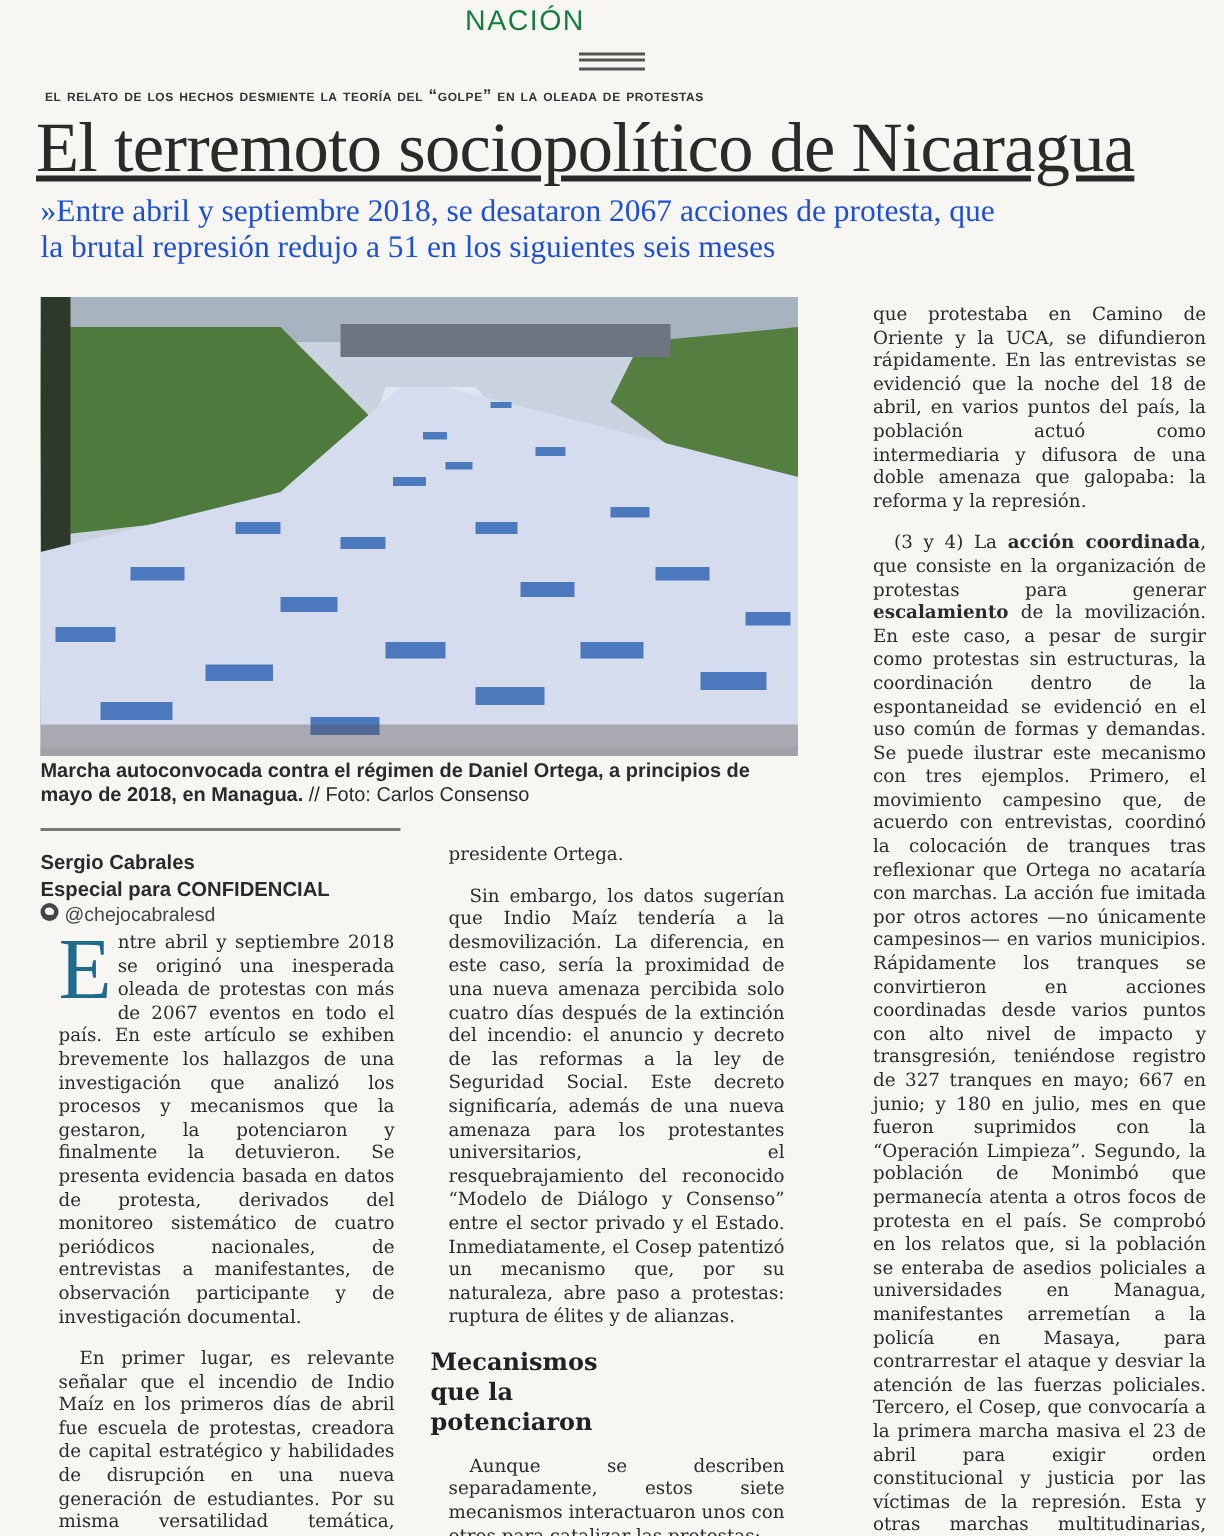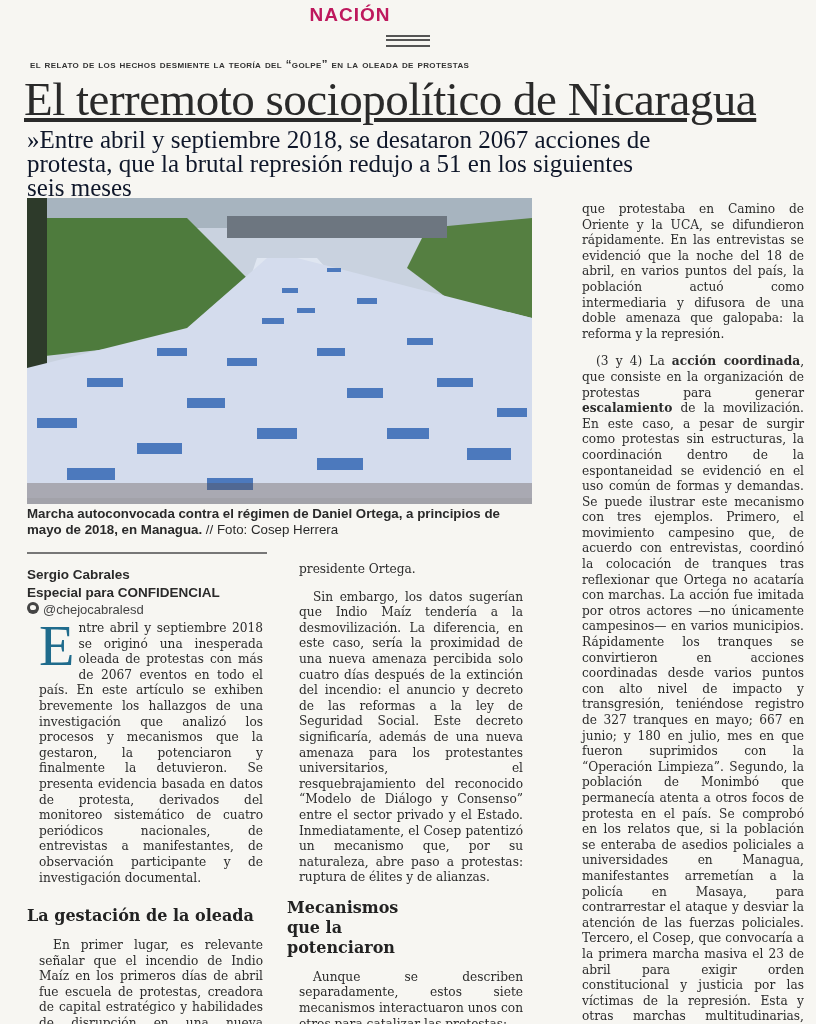--- a/index.html
+++ b/index.html
@@ -5,22 +5,22 @@
   html, body { margin: 0; padding: 0; }
   body {
     width: 816px; height: 1024px; overflow: hidden;
     background: #f7f6f2;
     color: #2b2b2b;
     font-family: "DejaVu Serif", serif;
     position: relative;
   }
   .section-label {
     position: absolute; top: 4px; left: 0; width: 700px; text-align: center;
-    font-family: "Liberation Sans", sans-serif; font-weight: bold;
-    font-size: 19px; letter-spacing: 1px; color: #be185d;
+    font-family: "Liberation Sans", sans-serif; font-weight: normal;
+    font-size: 19px; letter-spacing: 1px; color: #15803d;
   }
   .section-rule {
     position: absolute; top: 35px; left: 386px; width: 44px; height: 8px;
     border-top: 2px solid #555; border-bottom: 2px solid #555;
   }
   .section-rule::after {
     content: ""; position: absolute; left: 0; right: 0; top: 2px; border-top: 2px solid #555;
   }
   .kicker {
     position: absolute; top: 58px; left: 30px; width: 760px;
@@ -28,21 +28,21 @@
     font-size: 11.5px; font-variant: small-caps; text-transform: lowercase;
     letter-spacing: 0.4px; color: #333;
   }
   .headline {
     position: absolute; top: 70px; left: 24px; width: 780px;
     font-family: "Liberation Serif", serif; font-size: 47px; line-height: 58px;
     color: #2a2a2a; letter-spacing: -0.5px; white-space: nowrap; text-decoration: underline;
   }
   .deck {
     position: absolute; top: 128px; left: 27px; width: 640px;
-    font-family: "Liberation Serif", serif; font-size: 25px; line-height: 24px; color: #0f172a;
+    font-family: "Liberation Serif", serif; font-size: 21px; line-height: 24px; color: #1d4ed8;
   }
   .photo {
     position: absolute; top: 198px; left: 27px; width: 505px; height: 306px;
     overflow: hidden;
     background: linear-gradient(180deg, #9fb7c8 0%, #a9b9c4 8%, #6e8f5a 14%, #4d7a3c 28%, #bcc8d8 40%, #d9e1ee 60%, #c8d3e3 80%, #7b8799 100%);
   }
   .photo svg { position: absolute; left: 0; top: 0; }
   .caption {
     position: absolute; top: 506px; left: 27px; width: 510px;
     font-family: "Liberation Sans", sans-serif; font-size: 13.3px; line-height: 16px; color: #2a2a2a;
@@ -130,35 +130,34 @@
       <rect x="470" y="210" width="30" height="9"></rect>
         <rect x="180" y="280" width="46" height="12"></rect>
     </g>
     <g fill="#5a4a44" opacity="0.35">
       <rect x="0" y="285" width="505" height="21"></rect>
     </g>
   </svg>
 </div>
 
 <div class="caption">
-  <b>Marcha autoconvocada contra el régimen de Daniel Ortega, a principios de mayo de 2018, en Managua.</b><span class="credit"> // Foto: Cosep Herrera</span>
+  <b>Marcha autoconvocada contra el régimen de Daniel Ortega, a principios de mayo de 2018, en Managua.</b><span class="credit"> // Foto: Carlos Consenso</span>
 </div>
 
 <div class="byline">
   <div class="name">Sergio Cabrales</div>
   <div class="outlet">Especial para CONFIDENCIAL</div>
   <div class="handle">
     <span class="tw-icon"></span>
     <span>@chejocabralesd</span>
   </div>
 </div>
 
 <div class="col col-1">
   <p class="intro"><span class="dropcap">E</span><span>ntre abril y septiembre 2018 se originó una inesperada oleada de protestas con más de 2067 eventos en todo el país. En este artículo se exhiben brevemente los hallazgos de una investigación que analizó los procesos y mecanismos que la gestaron, la potenciaron y finalmente la detuvieron. Se presenta evidencia basada en datos de protesta, derivados del monitoreo sistemático de cuatro periódicos nacionales, de entrevistas a manifestantes, de observación participante y de investigación documental.</span></p>
-  <h2>La gestación de la oleada</h2>
   <p>En primer lugar, es relevante señalar que el incendio de Indio Maíz en los primeros días de abril fue escuela de protestas, creadora de capital estratégico y habilidades de disrupción en una nueva generación de estudiantes. Por su misma versatilidad temática, aglutinó distintas visiones políticas y experiencias, haciendo a algunos manifestarse por primera vez. Estas protestas expusieron a los estudiantes a los tradicionales métodos de control social característicos del, hasta entonces, régimen híbrido del</p>
 </div>
 
 <div class="col col-2">
   <p class="noindent">presidente Ortega.</p>
   <p>Sin embargo, los datos sugerían que Indio Maíz tendería a la desmovilización. La diferencia, en este caso, sería la proximidad de una nueva amenaza percibida solo cuatro días después de la extinción del incendio: el anuncio y decreto de las reformas a la ley de Seguridad Social. Este decreto significaría, además de una nueva amenaza para los protestantes universitarios, el resquebrajamiento del reconocido “Modelo de Diálogo y Consenso” entre el sector privado y el Estado. Inmediatamente, el Cosep patentizó un mecanismo que, por su naturaleza, abre paso a protestas: ruptura de élites y de alianzas.</p>
   <h2 style="width:140px;">Mecanismos que la potenciaron</h2>
   <p>Aunque se describen separadamente, estos siete mecanismos interactuaron unos con otros para catalizar las protestas:</p>
   <p class="gap"><span>(1 y 2) La </span><b>patentizó</b><span> o expansión de tranques mediante </span><b>vías intermediarias</b><span>: comunicación personal, redes sociales, o medios de comunicación. El mecanismo se activó en todo el país desde las primeras horas. Por ejemplo, las imágenes de la agresión a estudiantes, feministas, trabajadores, y ciudadanía en general</span></p>
 </div>

